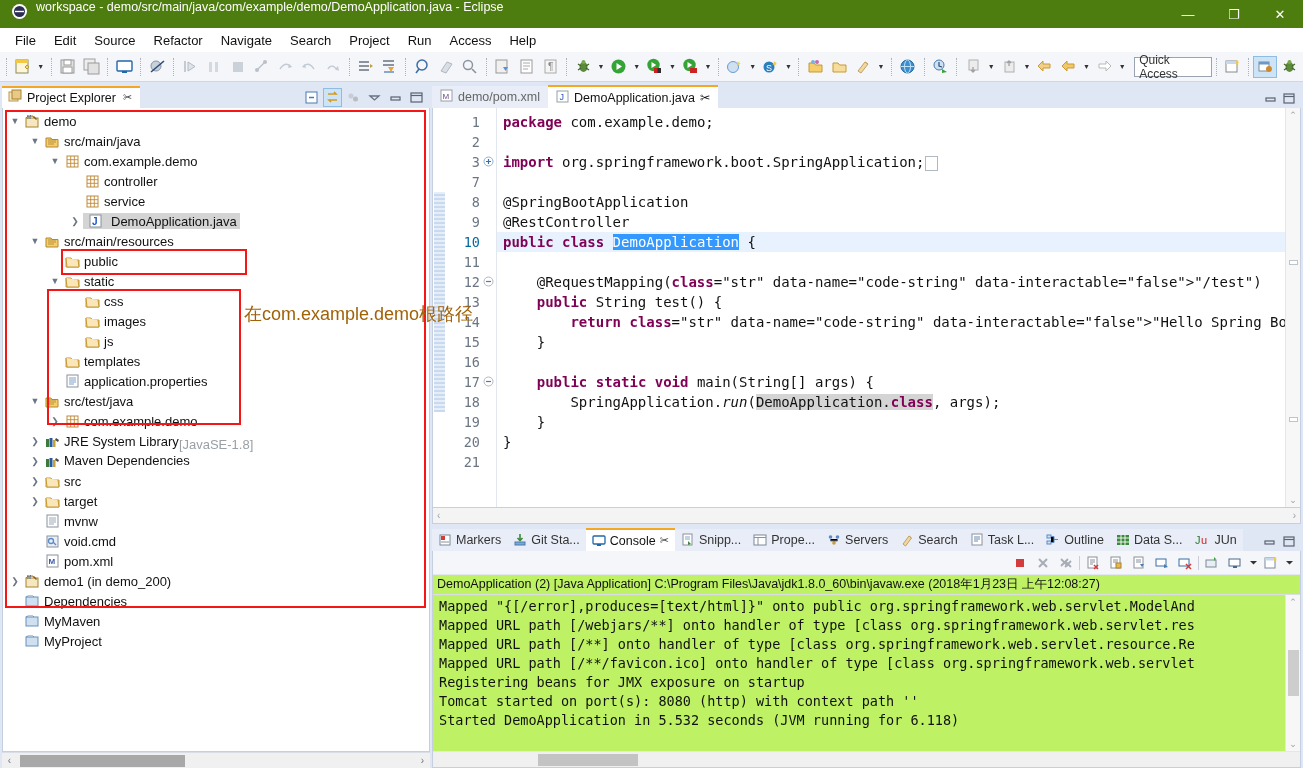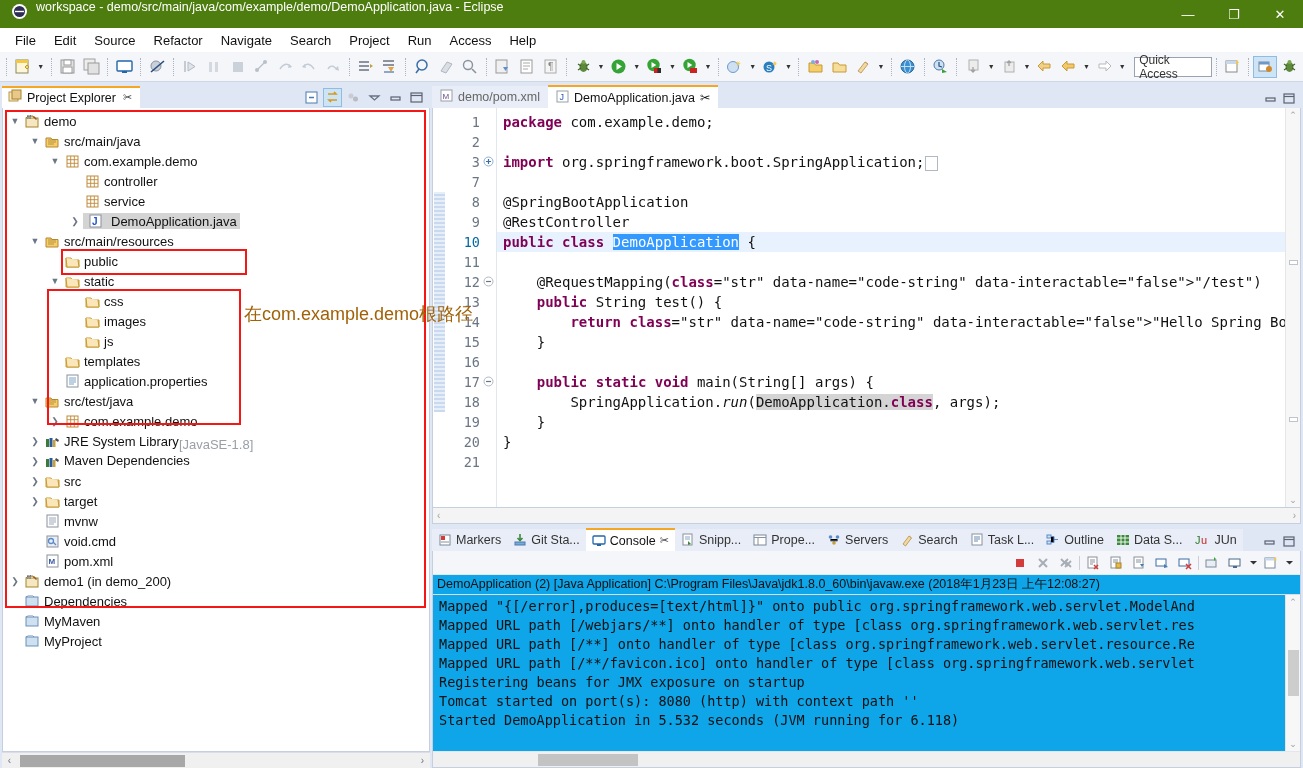--- a/index.html
+++ b/index.html
@@ -168,21 +168,21 @@
 
   
   .consolepart { flex:1; display:flex; flex-direction:column; margin-top:3px; min-height:0;}
   .ctabrow { height: 24px; display:flex; align-items:flex-end; overflow:hidden;}
   .ctab {
     display:flex; align-items:center; gap:4px; height:22px; padding:0 6px;
     font-size:12.5px; color:#333; background:#e8edf7; white-space:nowrap;
   }
   .ctab.active { background:#fff; border-top:2px solid #f5a623; color:#111; height:23px;}
   .ctabbtns { margin-left:auto; display:flex; align-items:center; gap:5px; padding-right:5px; color:#555;}
-  .consolebody { flex:1; background:#0ea5e9; border:1px solid #c6cfe0; border-top:none;
+  .consolebody { flex:1; background:#bef264; border:1px solid #c6cfe0; border-top:none;
                  display:flex; flex-direction:column; min-height:0;}
   .ctoolbar { height:24px; display:flex; align-items:center; justify-content:flex-end;
               gap:3px; padding-right:6px; background:#f4f6fa; border-bottom:1px solid #e3e8f0;}
   .ctb { width:20px; height:20px; display:flex; align-items:center; justify-content:center;}
   .clabel { font-family:"Liberation Sans", sans-serif; font-size:12.5px; color:#111;
             padding:1px 4px; border-bottom:1px solid #d8dde6; white-space:nowrap; overflow:hidden;}
   .coutwrap { flex:1; display:flex; min-height:0; }
   .cout { flex:1; font-family:"DejaVu Sans Mono", monospace; font-size:13.5px;
           line-height:19px; color:#111; padding:2px 0 0 6px; white-space:pre; overflow:hidden;}
   .cvscroll { width:15px; background:#f7f7f7; border-left:1px solid #e6e6e6;

